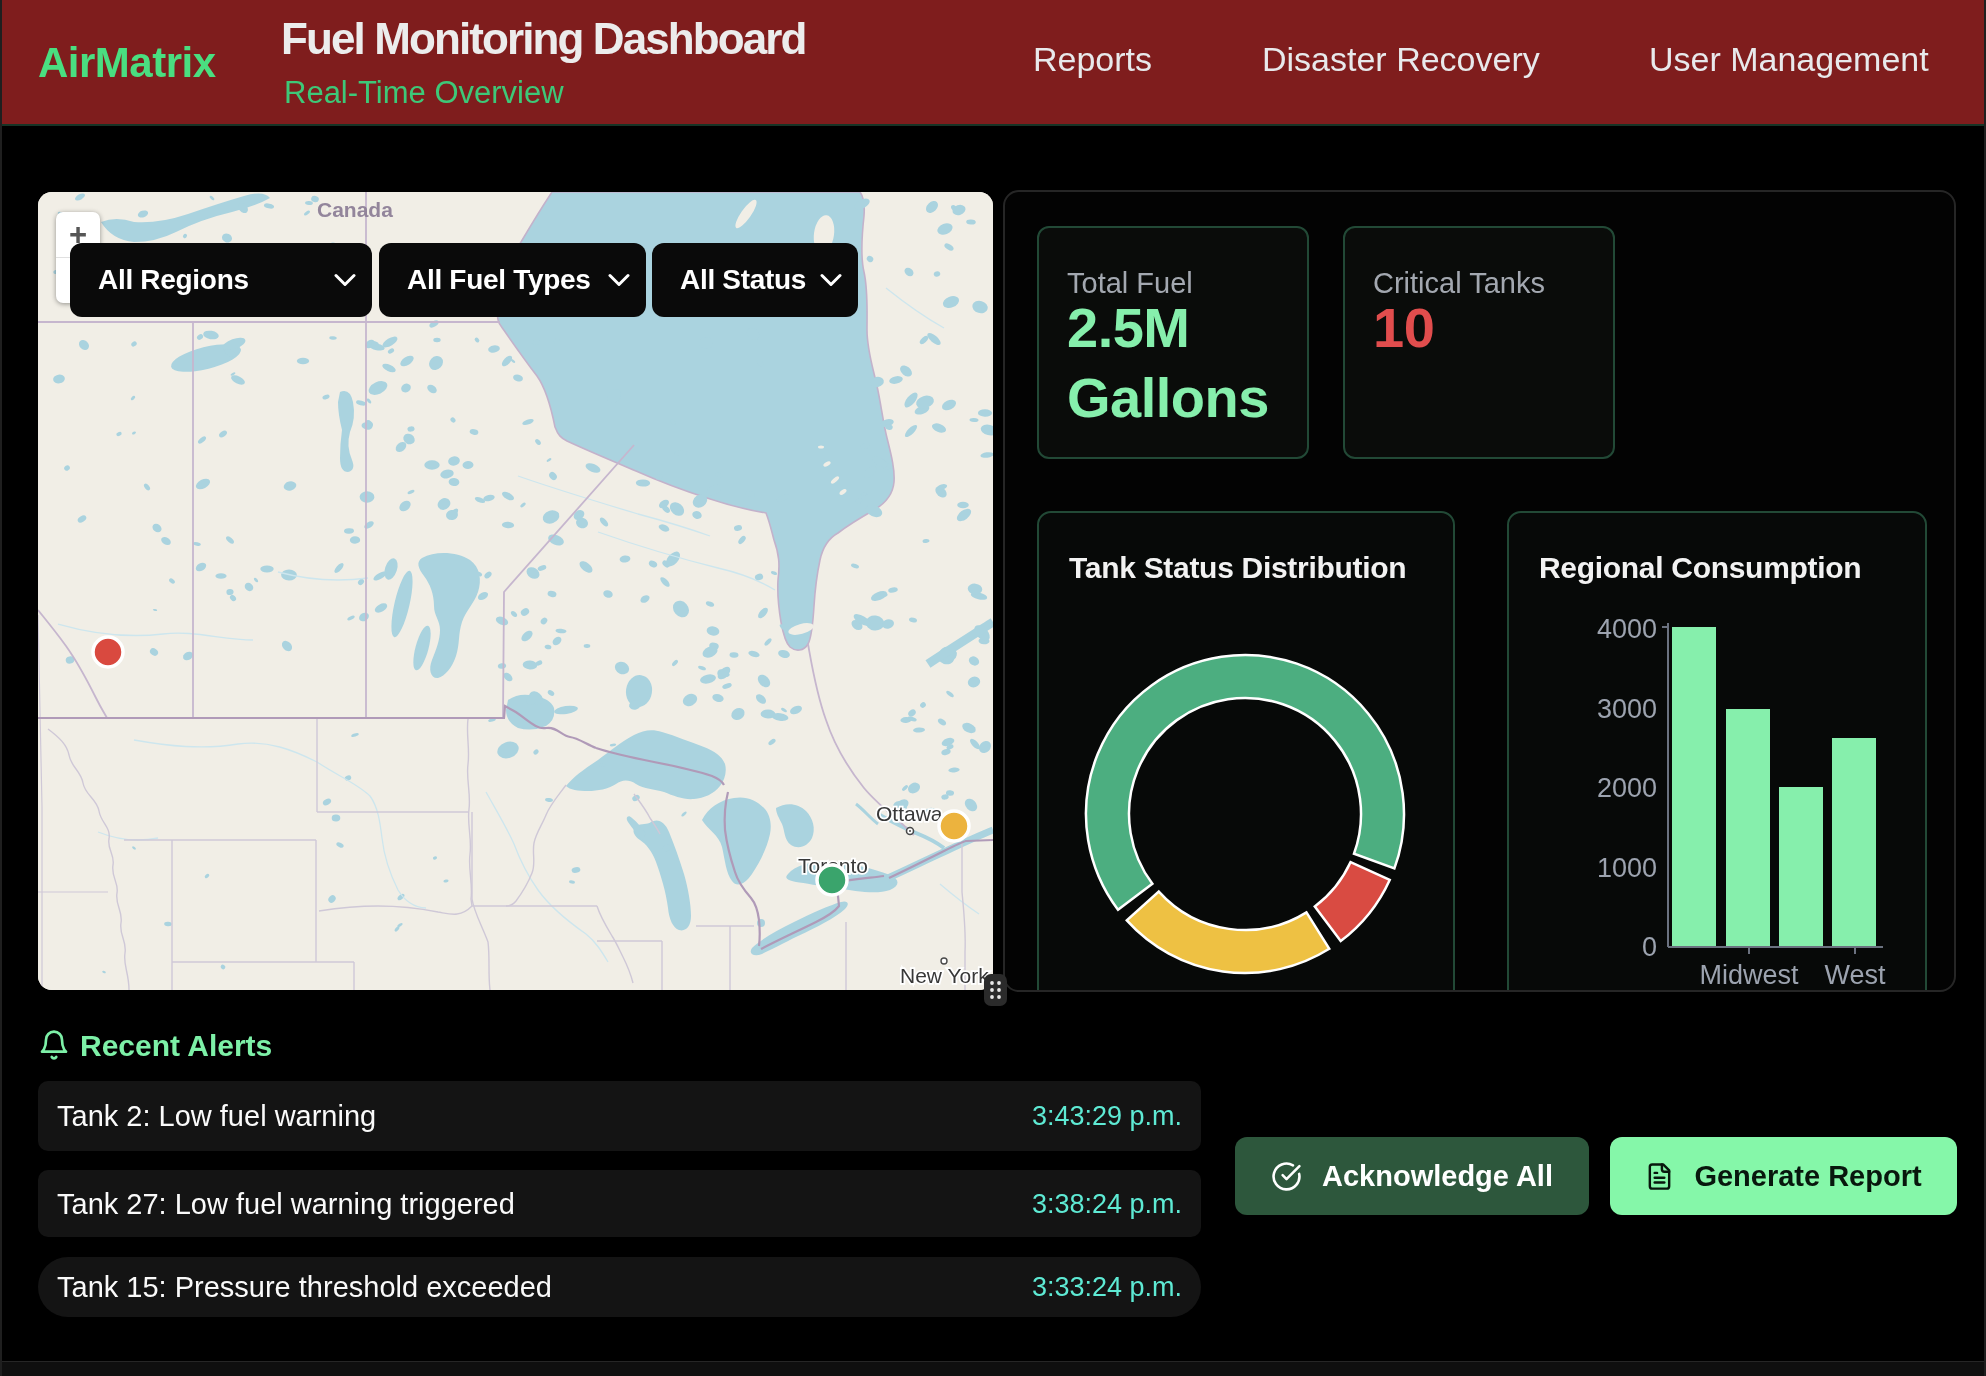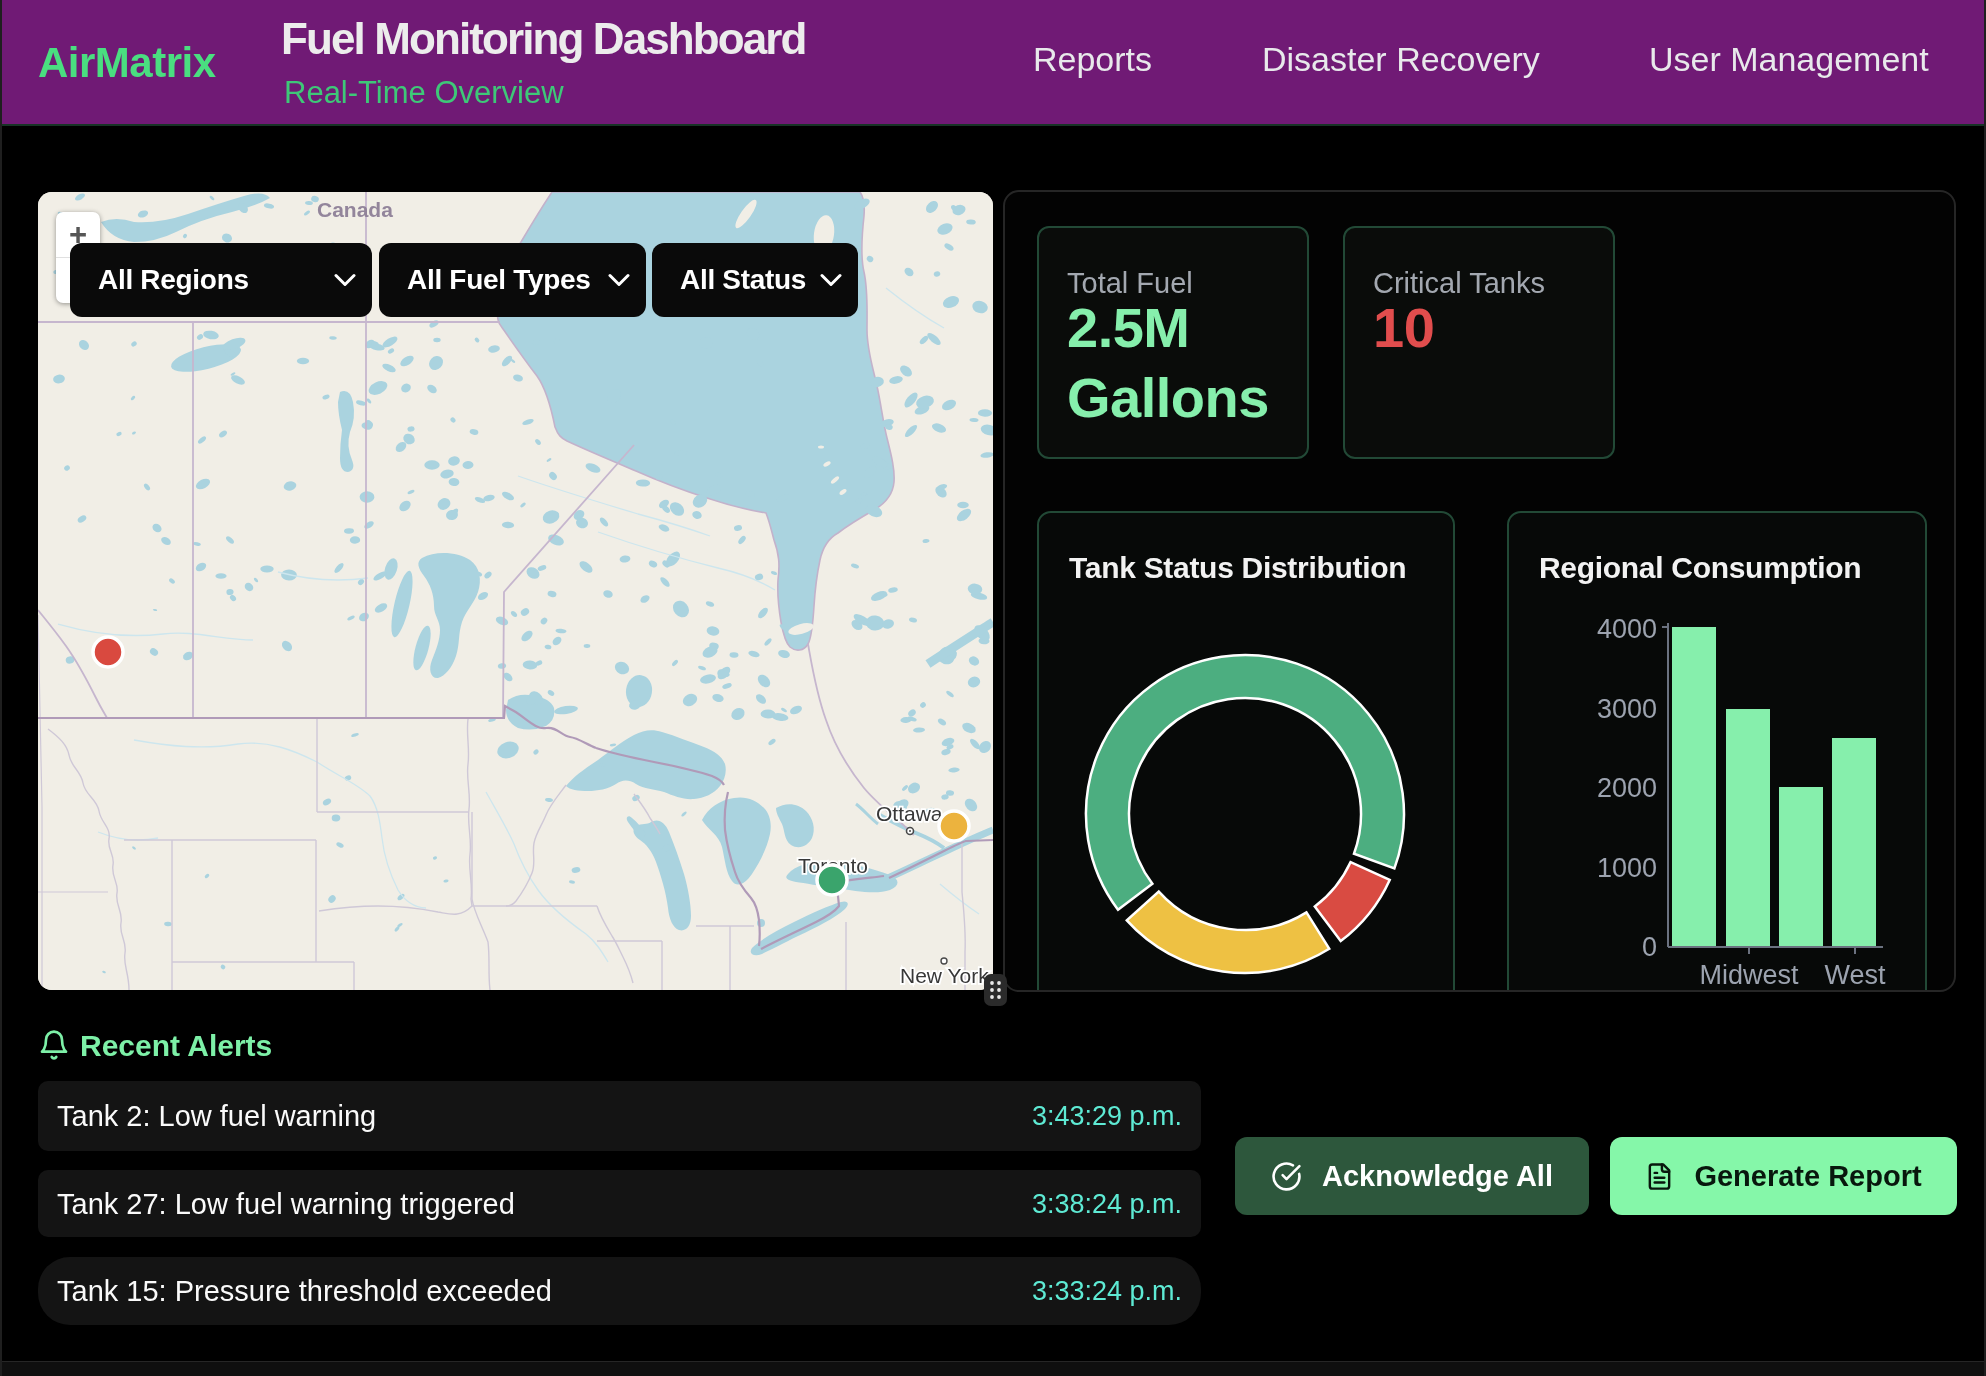--- a/index.html
+++ b/index.html
@@ -1,19 +1,19 @@
 <!DOCTYPE html>
 <html><head>
 <meta charset="utf-8">
 <style>
 * { margin:0; padding:0; box-sizing:border-box; }
 html,body { width:1986px; height:1376px; background:#000; font-family:"Liberation Sans",sans-serif; overflow:hidden; position:relative; }
 .abs { position:absolute; }
 
-.header { position:absolute; left:0; top:0; width:1986px; height:126px; background:#701a75; border-bottom:2px solid #173426; }
+.header { position:absolute; left:0; top:0; width:1986px; height:126px; background:#7f1d1d; border-bottom:2px solid #173426; }
 .logo { position:absolute; left:38px; top:39px; font-size:42px; font-weight:bold; color:#4ade80; letter-spacing:-0.5px; }
 .title { position:absolute; left:281px; top:14px; font-size:44px; font-weight:bold; color:#ececec; letter-spacing:-1.9px; }
 .subtitle { position:absolute; left:284px; top:75px; font-size:31px; color:#3ec878; }
 .nav { position:absolute; top:-4px; height:126px; font-size:34px; color:#e8e9eb; display:flex; align-items:center; }
 
 .mapcard { position:absolute; left:38px; top:192px; width:955px; height:798px; border-radius:14px; overflow:hidden; background:#f1eee6; }
 .zoomctl { position:absolute; left:56px; top:212px; width:44px; height:91px; background:#fff; border-radius:7px; box-shadow:0 1px 5px rgba(0,0,0,0.4); }
 .zoomctl .plus { position:absolute; left:0; top:0; width:44px; height:46px; color:#565656; font-size:31px; font-weight:bold; text-align:center; line-height:45px; border-bottom:1px solid #e0e0e0; }
 .pill { position:absolute; top:243px; height:74px; background:#0a0a0a; border-radius:12px; color:#fff; font-size:28px; font-weight:bold; display:flex; align-items:center; padding-left:28px; letter-spacing:-0.3px; }
 .pill svg { position:absolute; right:16px; top:30px; }
@@ -561,21 +561,21 @@
 <div class="alerts-title">Recent Alerts</div>
 
 <div class="arow" style="top:1081px; height:70px;">
     <span class="t1">Tank 2: Low fuel warning</span>
     <span class="t2">3:43:29 p.m.</span>
   </div>
 <div class="arow" style="top:1170px; height:67px;">
     <span class="t1">Tank 27: Low fuel warning triggered</span>
     <span class="t2">3:38:24 p.m.</span>
   </div>
-<div class="arow" style="top:1257px; height:68px;border-radius:32px;">
+<div class="arow" style="top:1257px; height:60px;border-radius:32px;">
     <span class="t1">Tank 15: Pressure threshold exceeded</span>
     <span class="t2">3:33:24 p.m.</span>
   </div>
 
 <div class="btn btn1">
   <svg width="31" height="31" viewBox="0 0 24 24" fill="none" stroke="#fff" stroke-width="2" stroke-linecap="round" stroke-linejoin="round">
       <path d="M21.801 10A10 10 0 1 1 17 3.335"></path>
       <path d="m9 11 3 3L22 4"></path>
     </svg>
   <span>Acknowledge All</span>

